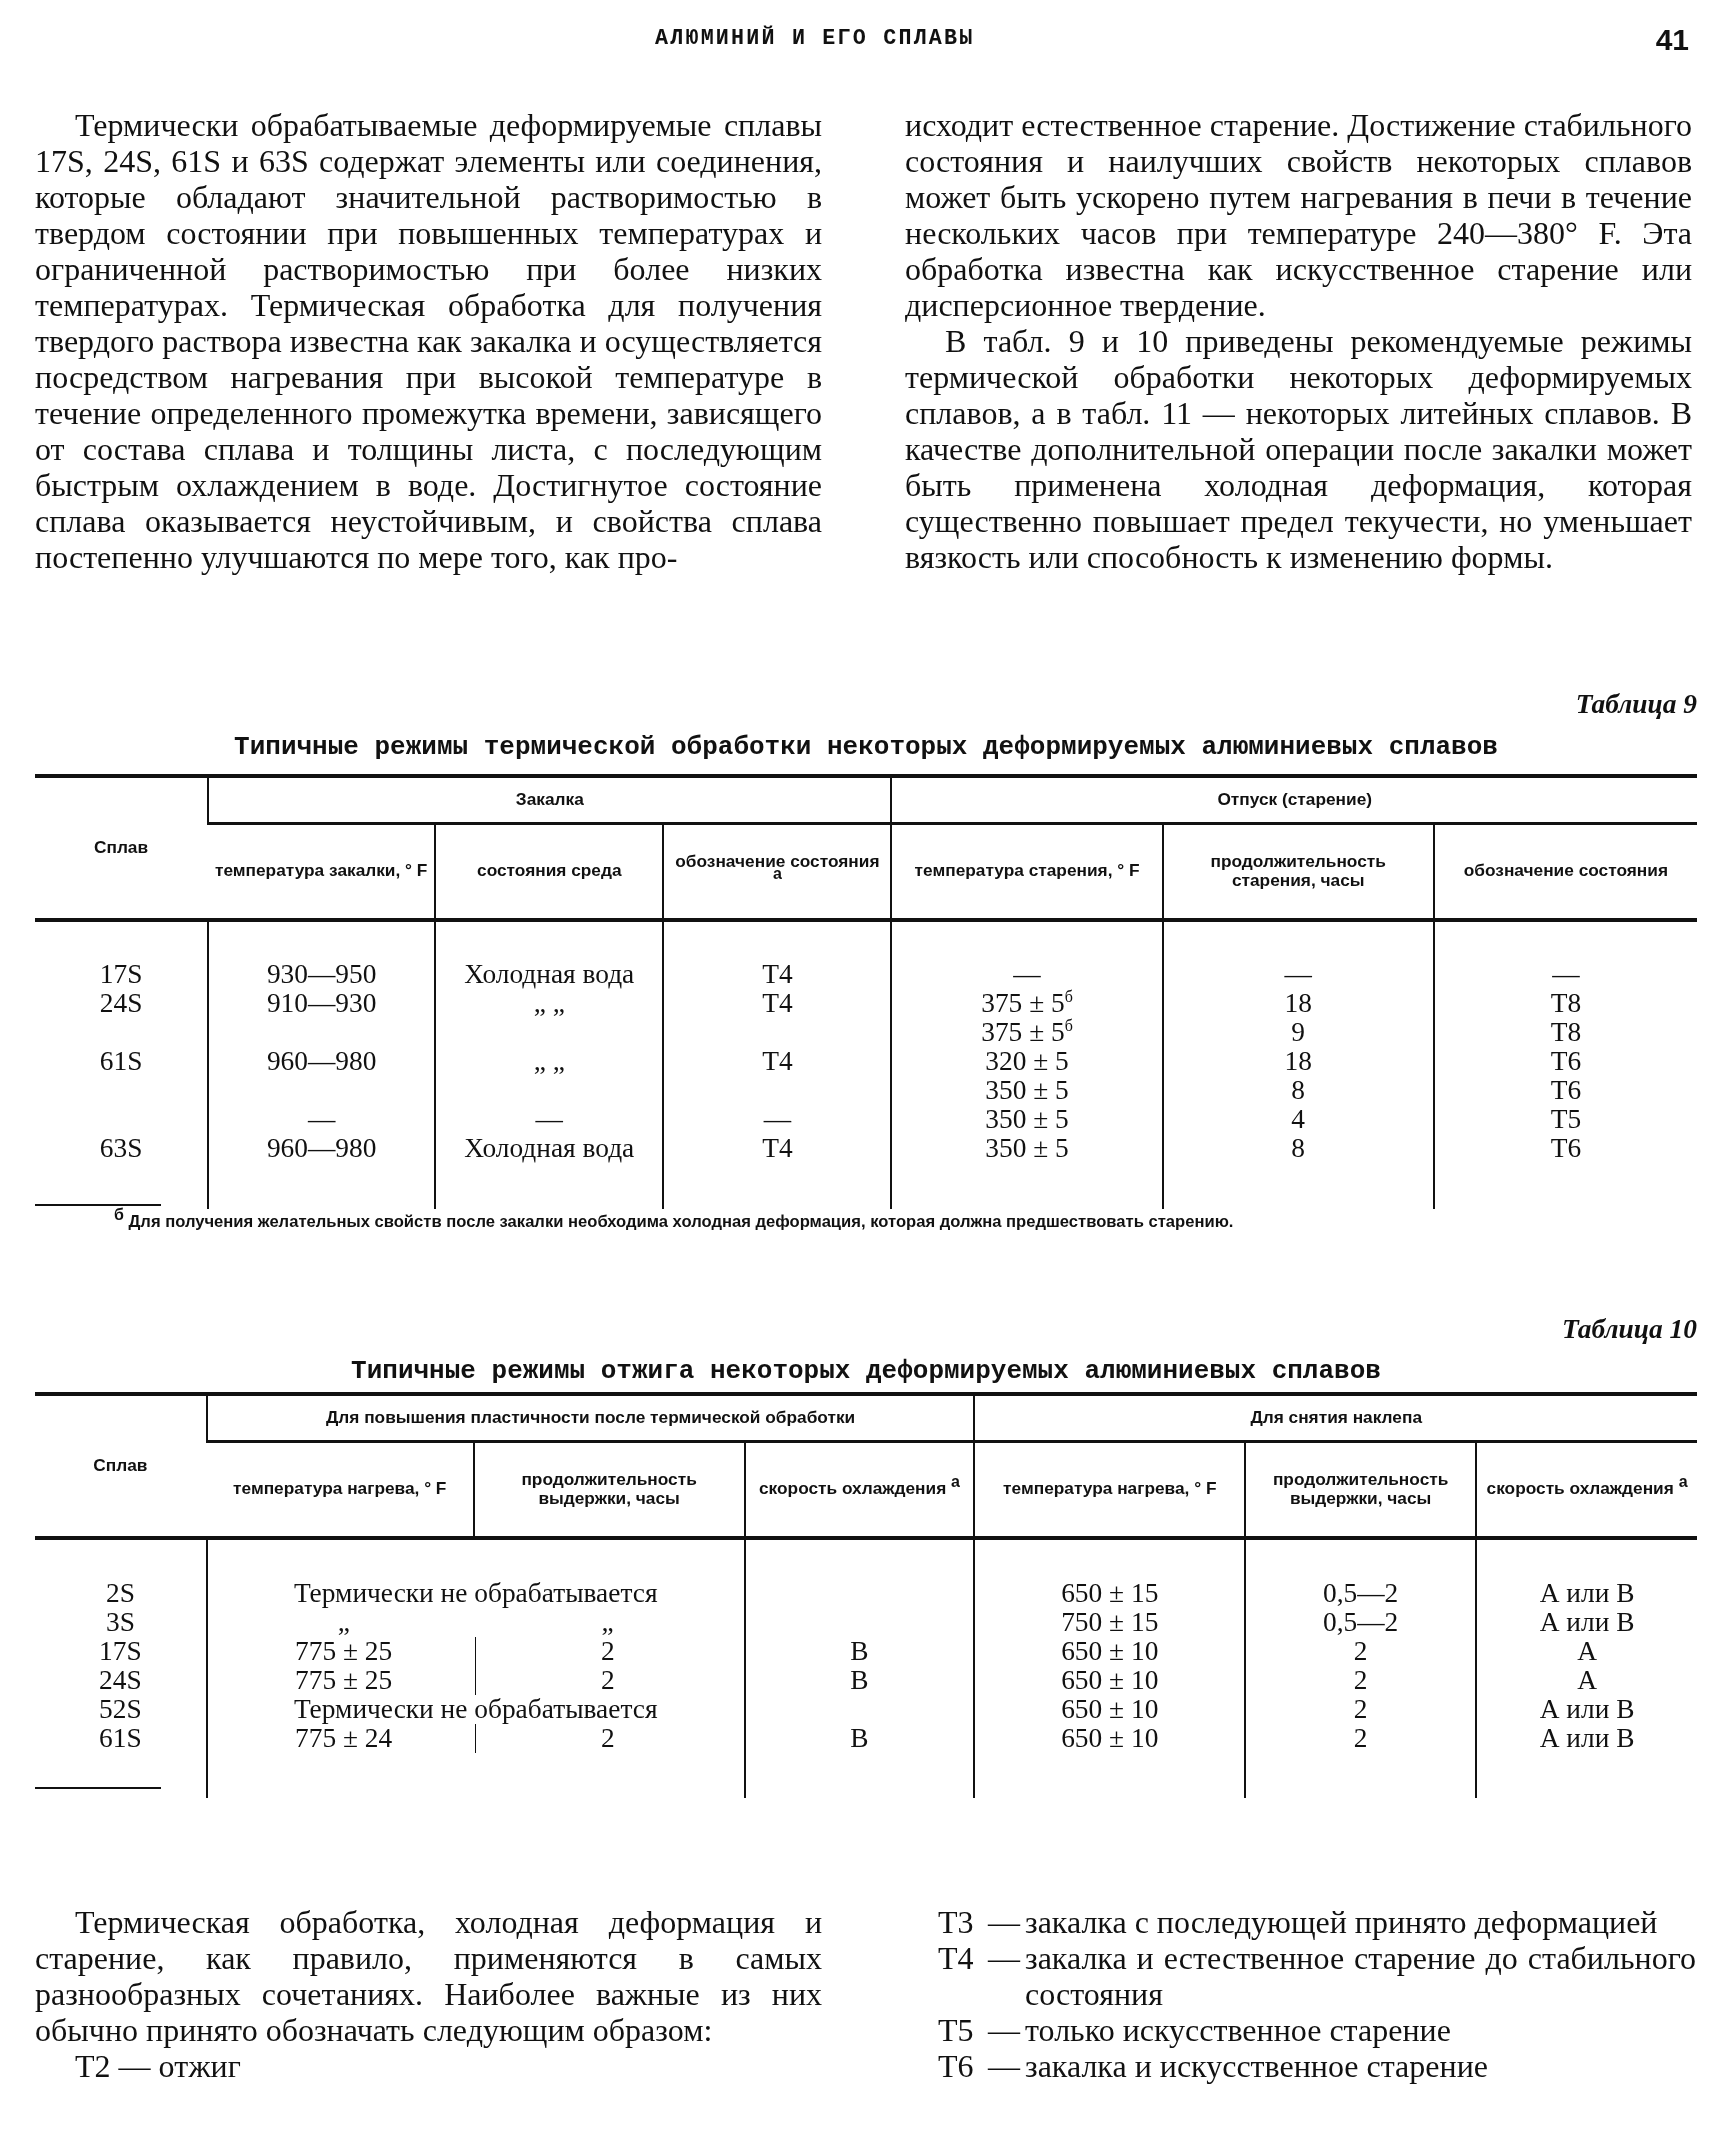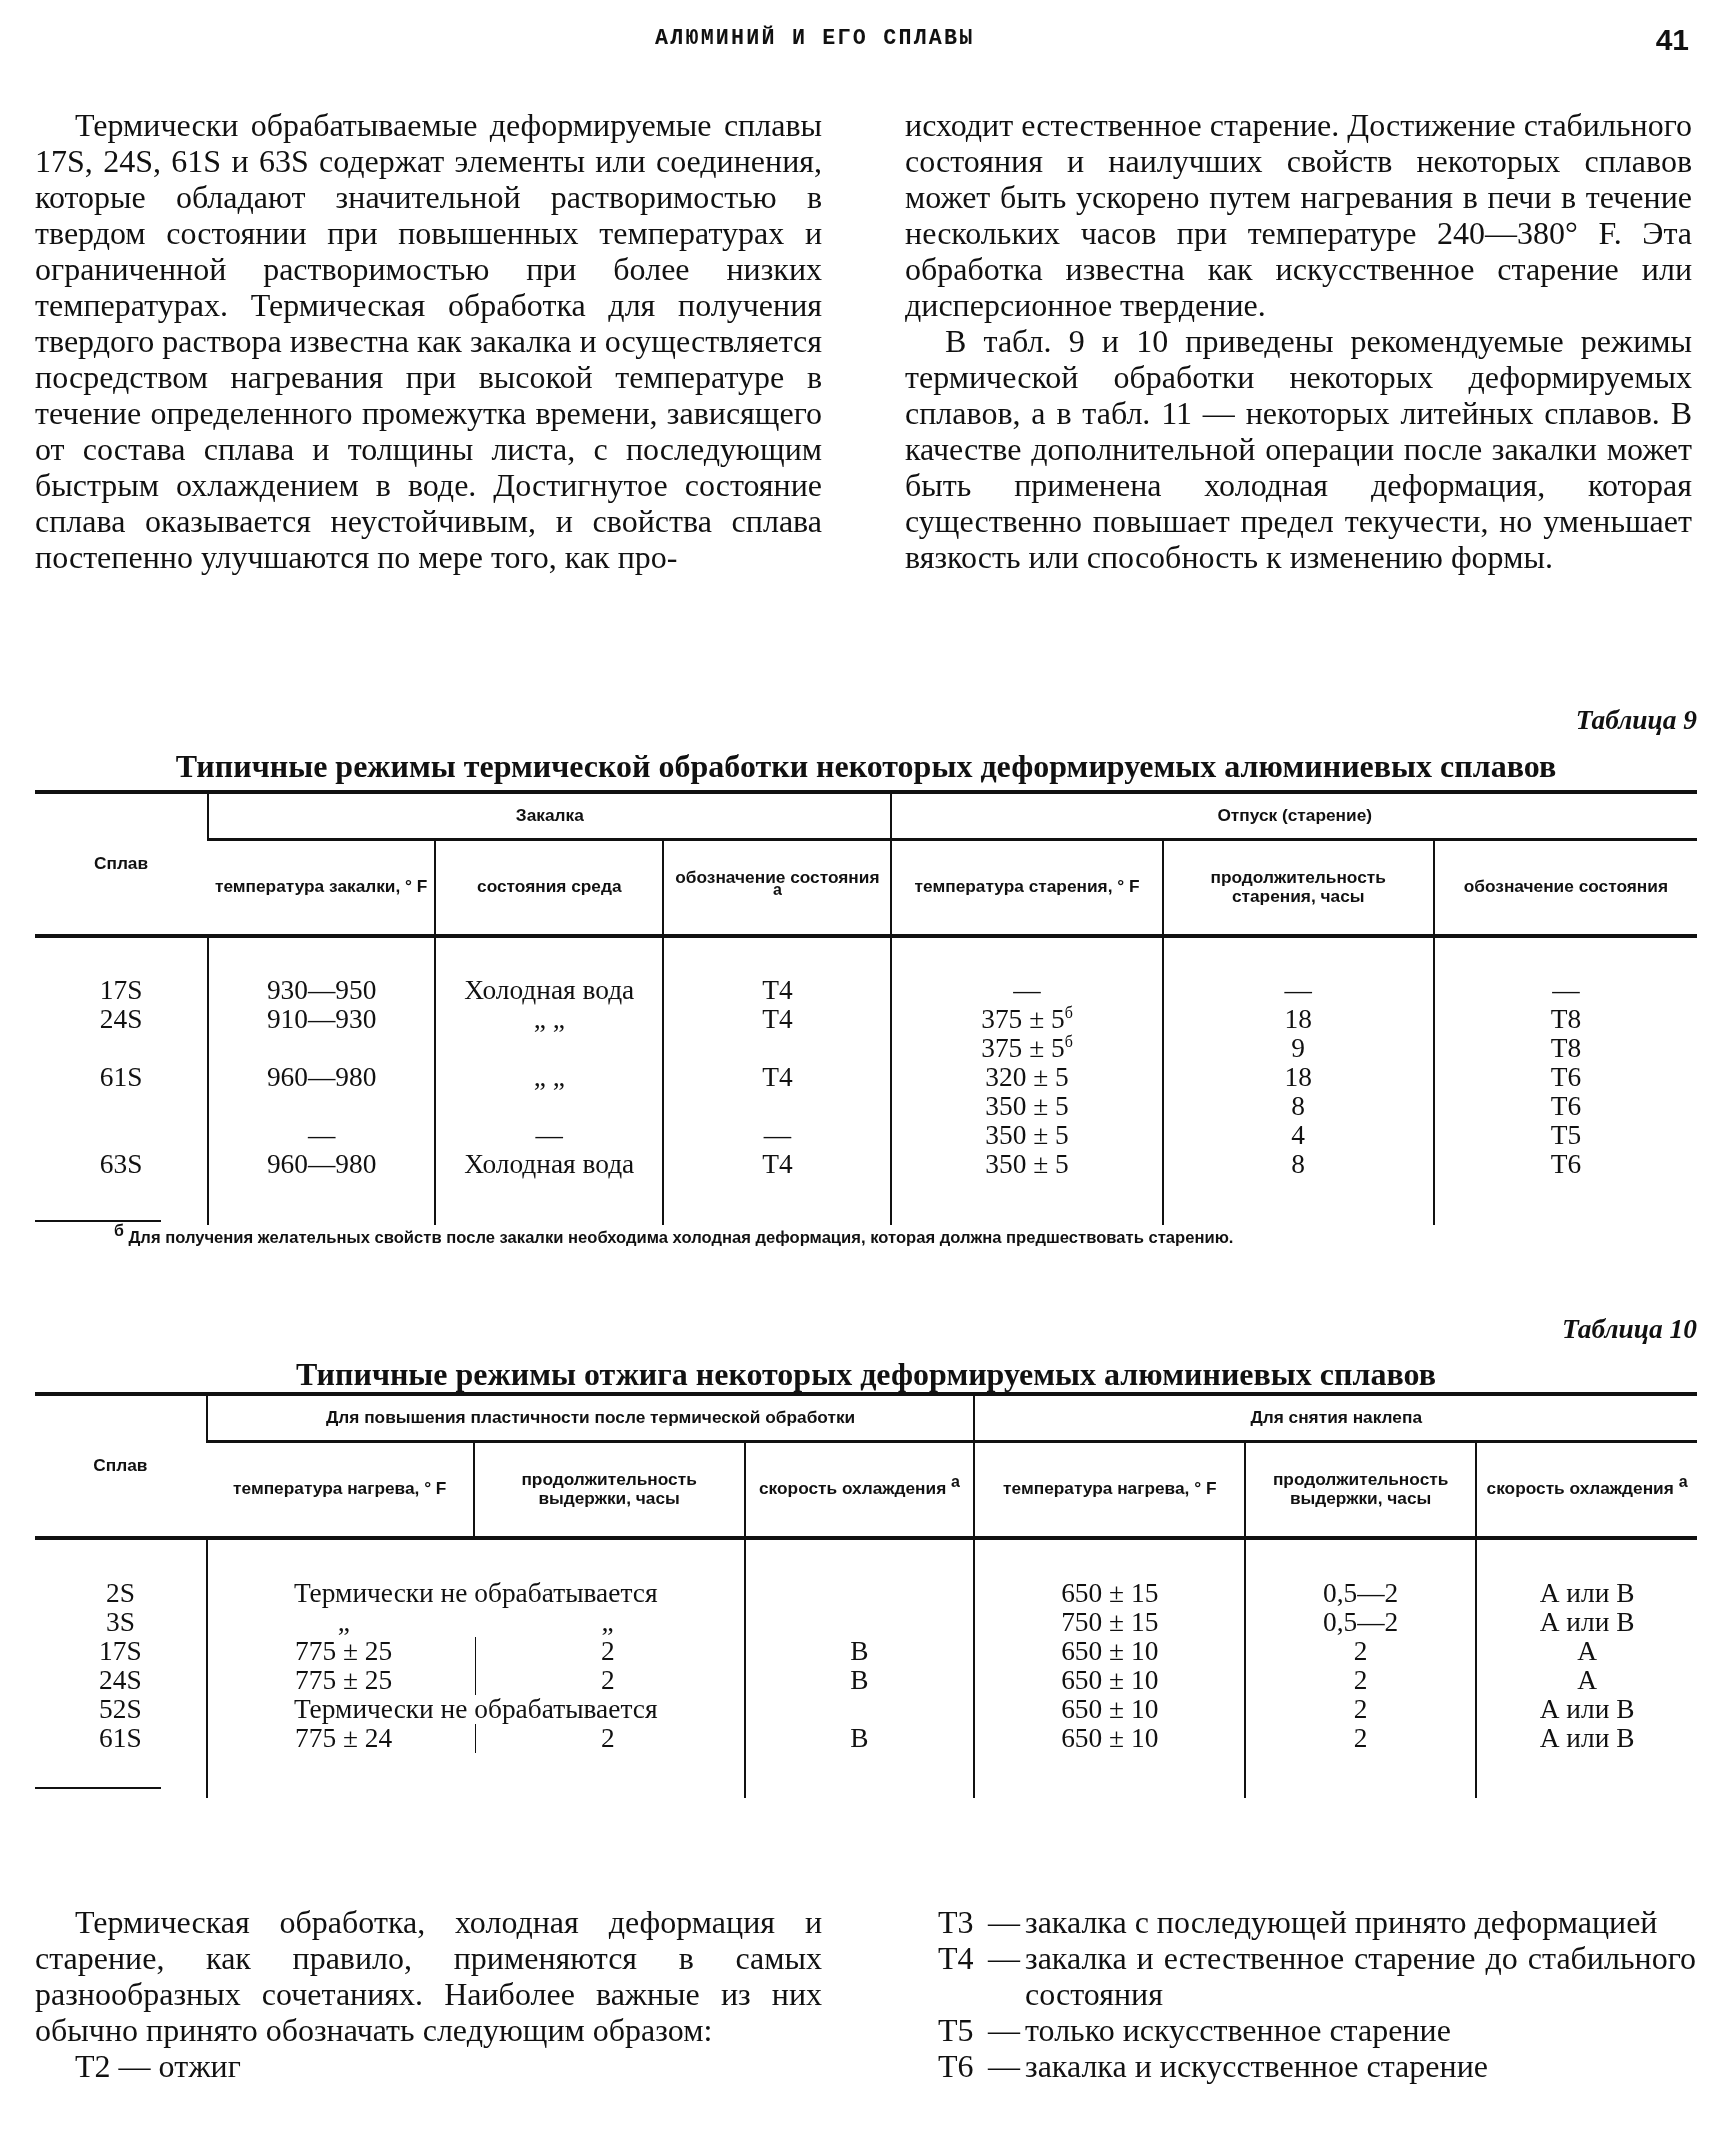--- a/index.html
+++ b/index.html
@@ -26,21 +26,21 @@
   .col-left { left: 35px; top: 107px; width: 787px; }
   .col-right { left: 905px; top: 107px; width: 787px; }
 
   .table-block { position: absolute; left: 35px; width: 1662px; }
   .table-label {
     position: absolute; right: 0; font-style: italic; font-weight: bold;
     font-size: 27.4px;
   }
   .table-title {
     position: absolute; left: 0; width: 100%; text-align: center;
-    font-family: Liberation Serif, serif; font-weight: bold; font-size: 32px;
+    font-family: Liberation Mono, monospace; font-weight: bold; font-size: 26px;
   }
   table.data {
     position: absolute; left: 0; width: 100%; border-collapse: collapse;
     font-family: "Liberation Sans", sans-serif;
   }
   table.data th {
     font-weight: bold; font-size: 17.3px; line-height: 19.5px; text-align: center;
     vertical-align: middle; padding: 2.9px 4.3px;
     border-left: 2.2px solid #111;
   }
@@ -80,21 +80,21 @@
 </div>
 
 <div class="col col-left">
   <p class="indent">Термически обрабатываемые деформируемые сплавы 17S, 24S, 61S и 63S содержат элементы или соединения, которые обладают значительной растворимостью в твердом состоянии при повышенных температурах и ограниченной растворимостью при более низких температурах. Термическая обработка для получения твердого раствора известна как закалка и осуществляется посредством нагревания при высокой температуре в течение определенного промежутка времени, зависящего от состава сплава и толщины листа, с последующим быстрым охлаждением в воде. Достигнутое состояние сплава оказывается неустойчивым, и свойства сплава постепенно улучшаются по мере того, как про-</p>
 </div>
 <div class="col col-right">
   <p>исходит естественное старение. Достижение стабильного состояния и наилучших свойств некоторых сплавов может быть ускорено путем нагревания в печи в течение нескольких часов при температуре 240—380° F. Эта обработка известна как искусственное старение или дисперсионное твердение.</p>
   <p class="indent">В табл. 9 и 10 приведены рекомендуемые режимы термической обработки некоторых деформируемых сплавов, а в табл. 11 — некоторых литейных сплавов. В качестве дополнительной операции после закалки может быть применена холодная деформация, которая существенно повышает предел текучести, но уменьшает вязкость или способность к изменению формы.</p>
 </div>
 
-<div class="table-block" style="top: 705px; height: 577px;">
+<div class="table-block" style="top: 689px; height: 577px;">
   <div class="table-label" style="top: 0px;">Таблица 9</div>
   <div class="table-title" style="top: 43px;">Типичные режимы термической обработки некоторых деформируемых алюминиевых сплавов</div>
   <table class="data" style="top: 85px;">
     <colgroup>
       <col style="width: 173px">
         <col style="width: 227px">
         <col style="width: 228px">
         <col style="width: 228px">
       <col style="width: 271px">
         <col style="width: 271px">

